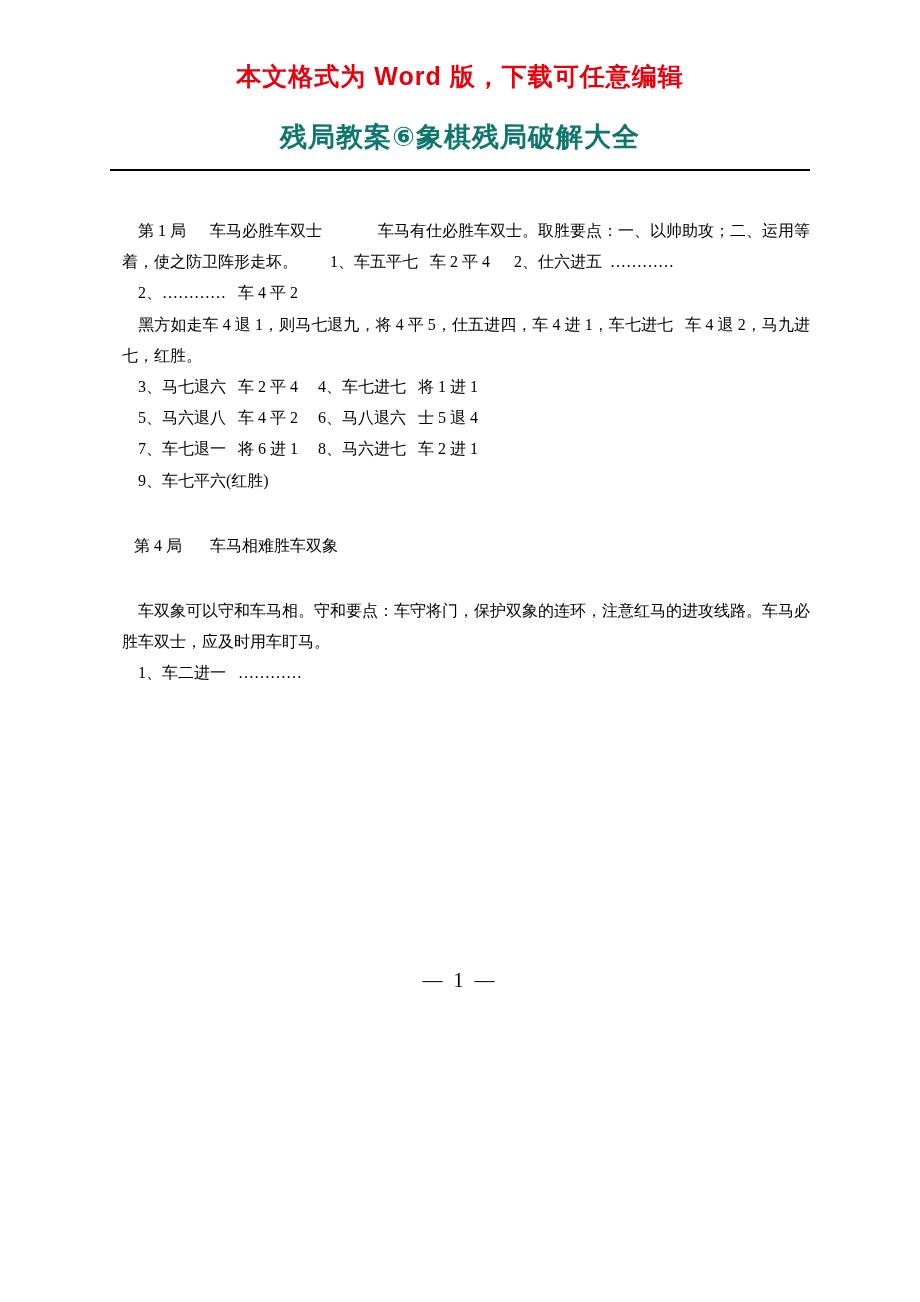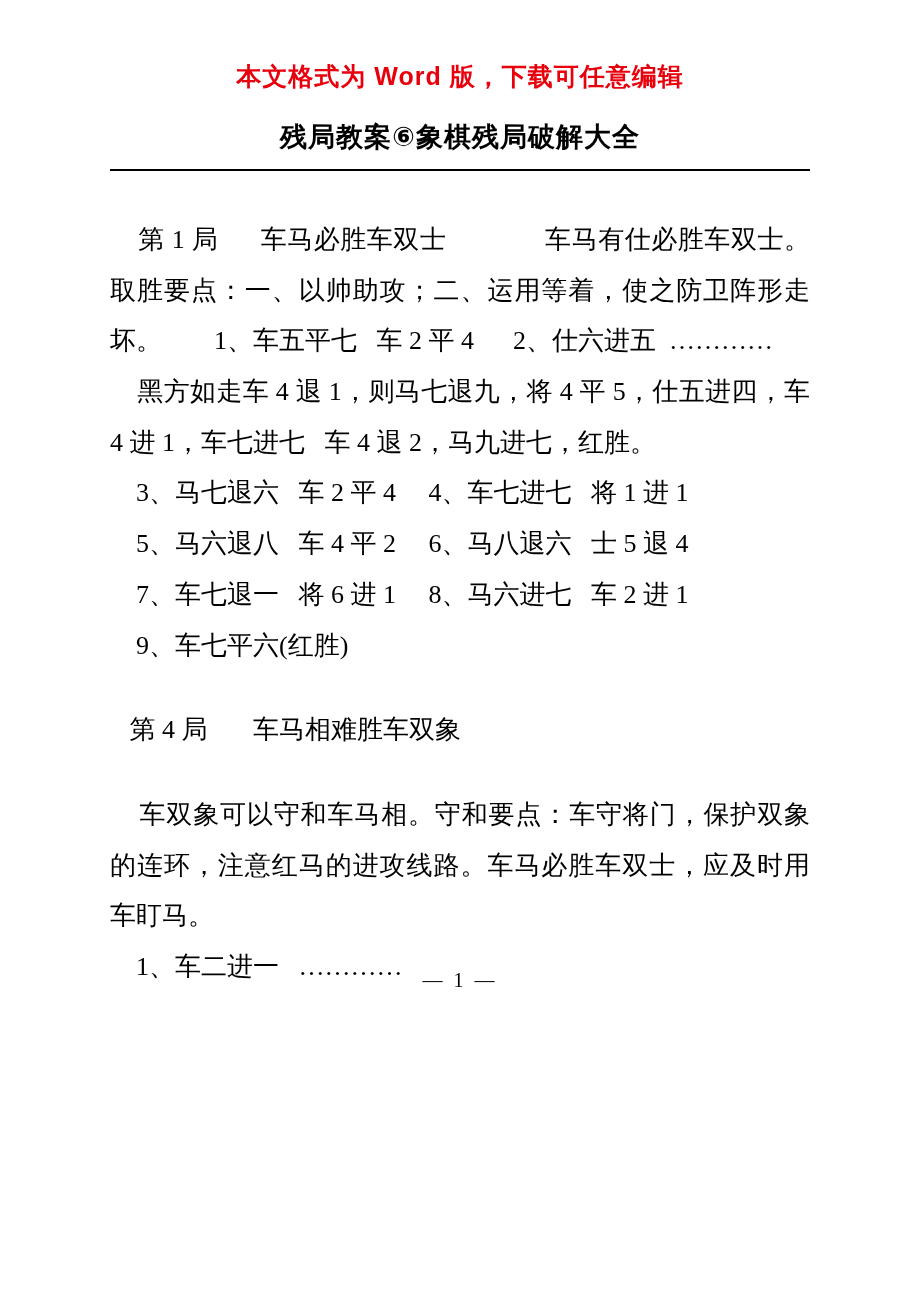--- a/index.html
+++ b/index.html
@@ -26,41 +26,42 @@
     text-align: center;
     color: #e8000c;
     font-family: "Liberation Sans", "DejaVu Sans", sans-serif;
     font-weight: bold;
     font-size: 25px;
     letter-spacing: 1px;
     padding-top: 60px;
   }
   .doc-title {
     text-align: center;
-    color: #000000;
+    color: #0f766e;
     font-family: "Liberation Sans", "DejaVu Sans", sans-serif;
     font-weight: bold;
     font-size: 27px;
     letter-spacing: 1px;
     margin-top: 26px;
   }
   .title-rule {
     border: none;
     border-top: 2.5px solid #000;
     margin: 14px 0 0 0;
     width: 700px;
     margin-left: auto;
     margin-right: auto;
   }
   .body-text {
     margin-top: 44px;
-    font-size: 26px;
+    font-size: 16px;
     line-height: 1.95;
     text-align: justify;
     text-justify: inter-ideograph;
+    margin-left: 12px;
   }
   .para {
     margin: 0;
     text-indent: 0;
     white-space: pre-wrap;
     word-break: break-all;
   }
   .para + .para {
     margin-top: 0;
   }
@@ -83,20 +84,21 @@
 
 <div class="page">
 
   <div class="banner">本文格式为 Word 版，下载可任意编辑</div>
 
   <div class="doc-title">残局教案⑥象棋残局破解大全</div>
   <hr class="title-rule">
 
   <div class="body-text">
     <p class="para">    第 1 局      车马必胜车双士              车马有仕必胜车双士。取胜要点：一、以帅助攻；二、运用等着，使之防卫阵形走坏。        1、车五平七   车 2 平 4      2、仕六进五  …………</p>
+    <p class="para">    2、…………   车 4 平 2</p>
     <p class="para">    黑方如走车 4 退 1，则马七退九，将 4 平 5，仕五进四，车 4 进 1，车七进七   车 4 退 2，马九进七，红胜。</p>
     <p class="para">    3、马七退六   车 2 平 4     4、车七进七   将 1 进 1</p>
     <p class="para">    5、马六退八   车 4 平 2     6、马八退六   士 5 退 4</p>
     <p class="para">    7、车七退一   将 6 进 1     8、马六进七   车 2 进 1</p>
     <p class="para">    9、车七平六(红胜)</p>
 
     <div class="spacer"></div>
 
     <p class="para">   第 4 局       车马相难胜车双象</p>
 

